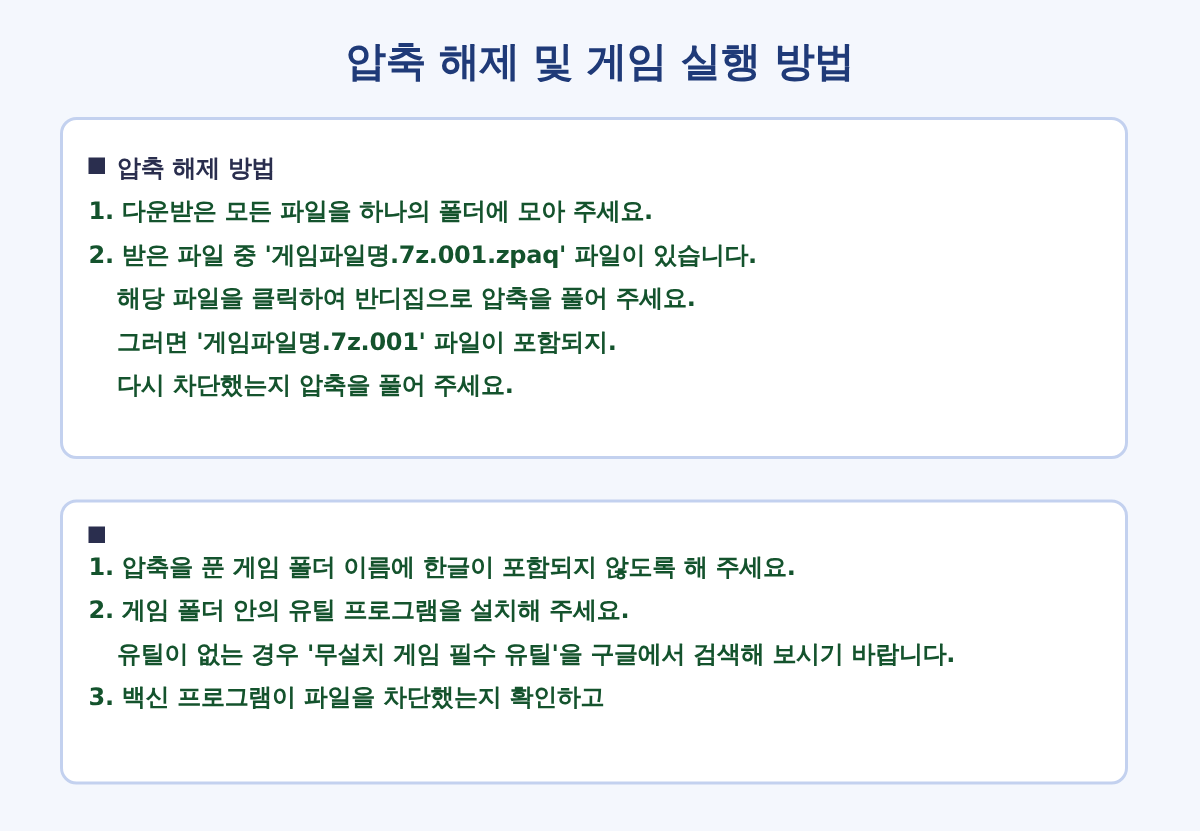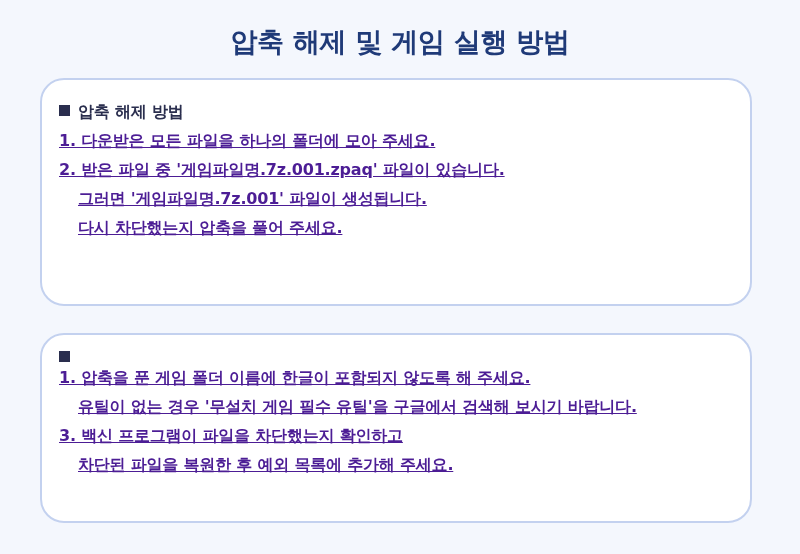--- a/index.html
+++ b/index.html
@@ -32,21 +32,21 @@
     padding-top: 28px;
     padding-bottom: 0;
   }
 
   .card {
     position: absolute;
     left: 40px;
     width: 712px;
     background: #ffffff;
     border: 2px solid #c3d1ef;
-    border-radius: 24px;
+    border-radius: 11px;
     padding: 17px 20px 18px 17px;
   }
 
   .card-unzip { top: 78px; height: 228px; }
   .card-launch { top: 333px; height: 190px; }
 
   .card-heading {
     display: flex;
     align-items: baseline;
     color: #2a2e4e;
@@ -61,54 +61,54 @@
     width: 11px;
     height: 11px;
     background: #2a2e4e;
     margin-right: 8px;
     flex: 0 0 auto;
     position: relative;
     top: -1px;
   }
 
   .step-line {
-    color: #4c1d95;
+    color: #14532d;
     font-size: 16px;
     font-weight: bold;
     line-height: 29px;
     letter-spacing: -0.2px;
     white-space: nowrap;
-    text-decoration: underline;
   }
 
   .step-line.indented {
     padding-left: 19px;
   }
 </style>
 </head>
 <body>
 
 <div class="page">
 
   <h1 class="page-title">압축 해제 및 게임 실행 방법</h1>
 
   <section class="card card-unzip">
     <div class="card-heading">
       <span class="bullet-square"></span>
       <span>압축 해제 방법</span>
     </div>
     <div class="step-line">1. 다운받은 모든 파일을 하나의 폴더에 모아 주세요.</div>
     <div class="step-line">2. 받은 파일 중 '게임파일명.7z.001.zpaq' 파일이 있습니다.</div>
-    <div class="step-line indented">그러면 '게임파일명.7z.001' 파일이 생성됩니다.</div>
+    <div class="step-line indented">해당 파일을 클릭하여 반디집으로 압축을 풀어 주세요.</div>
+    <div class="step-line indented">그러면 '게임파일명.7z.001' 파일이 포함되지.</div>
     <div class="step-line indented">다시 차단했는지 압축을 풀어 주세요.</div>
   </section>
 
   <section class="card card-launch">
     <div class="card-heading">
       <span class="bullet-square"></span>
     </div>
     <div class="step-line">1. 압축을 푼 게임 폴더 이름에 한글이 포함되지 않도록 해 주세요.</div>
+    <div class="step-line">2. 게임 폴더 안의 유틸 프로그램을 설치해 주세요.</div>
     <div class="step-line indented">유틸이 없는 경우 '무설치 게임 필수 유틸'을 구글에서 검색해 보시기 바랍니다.</div>
     <div class="step-line">3. 백신 프로그램이 파일을 차단했는지 확인하고</div>
-    <div class="step-line indented">차단된 파일을 복원한 후 예외 목록에 추가해 주세요.</div>
   </section>
 
 </div>
 
 </body></html>

